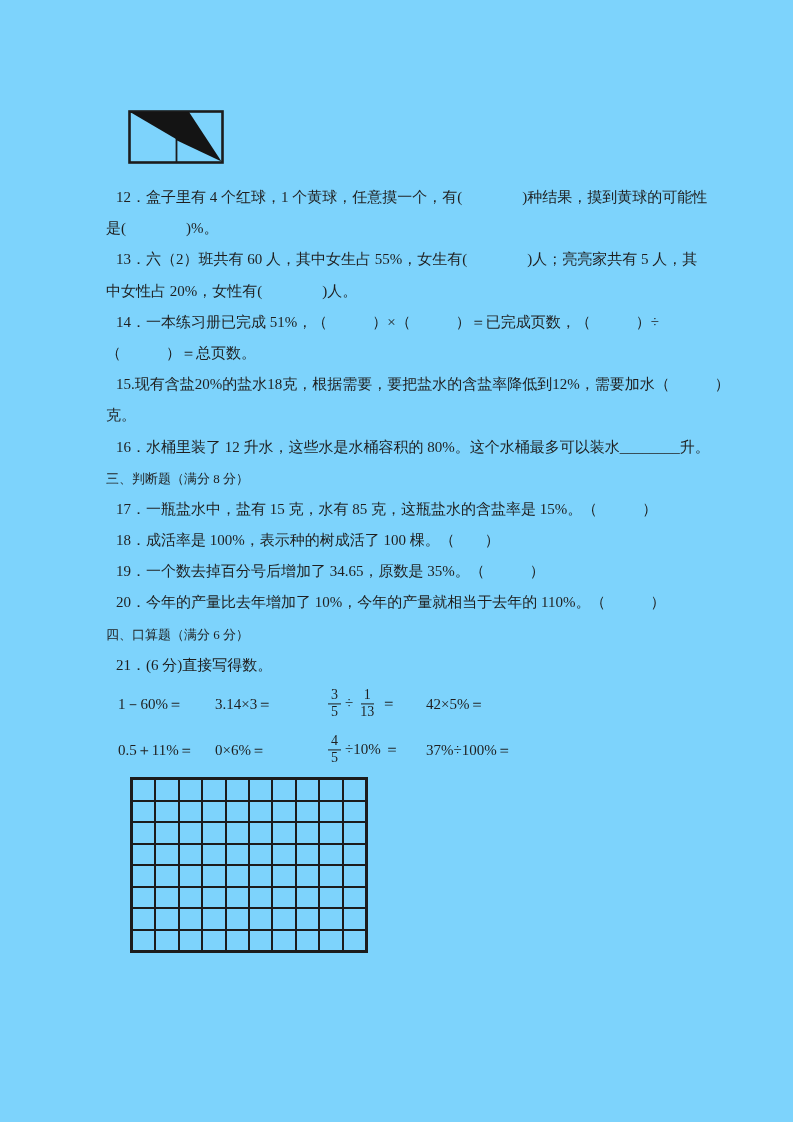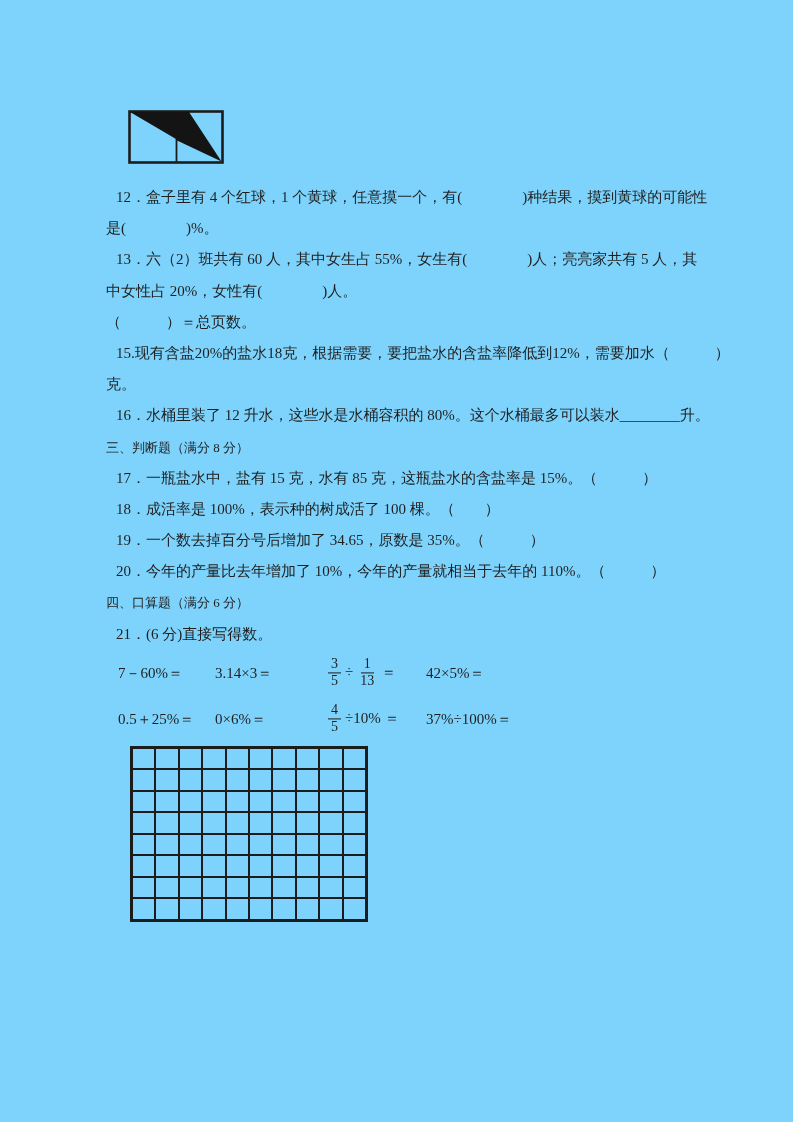--- a/index.html
+++ b/index.html
@@ -80,58 +80,59 @@
       <polygon points="2,2 48,2 48,29" fill="#141414"></polygon>
       <polygon points="48,2 61,2 93.5,51.5 48,30" fill="#141414"></polygon>
     </svg>
 
     <p class="line first">12．盒子里有 4 个红球，1 个黄球，任意摸一个，有(　　　　)种结果，摸到黄球的可能性</p>
     <p class="line">是(　　　　)%。</p>
 
     <p class="line first">13．六（2）班共有 60 人，其中女生占 55%，女生有(　　　　)人；亮亮家共有 5 人，其</p>
     <p class="line">中女性占 20%，女性有(　　　　)人。</p>
 
+    <p class="line first">14．一本练习册已完成 51%，（　　　）×（　　　）＝已完成页数，（　　　）÷</p>
     <p class="line">（　　　）＝总页数。</p>
 
     <p class="line first">15.现有含盐20%的盐水18克，根据需要，要把盐水的含盐率降低到12%，需要加水（　　　）</p>
     <p class="line">克。</p>
 
     <p class="line first">16．水桶里装了 12 升水，这些水是水桶容积的 80%。这个水桶最多可以装水________升。</p>
 
     <p class="line hd">三、判断题（满分 8 分）</p>
 
     <p class="line first">17．一瓶盐水中，盐有 15 克，水有 85 克，这瓶盐水的含盐率是 15%。（　　　）</p>
     <p class="line first">18．成活率是 100%，表示种的树成活了 100 棵。（　　）</p>
     <p class="line first">19．一个数去掉百分号后增加了 34.65，原数是 35%。（　　　）</p>
     <p class="line first">20．今年的产量比去年增加了 10%，今年的产量就相当于去年的 110%。（　　　）</p>
 
     <p class="line hd">四、口算题（满分 6 分）</p>
 
     <p class="line first">21．(6 分)直接写得数。</p>
 
     <div class="oral-row">
-      <span class="oral-item oc1">7－60%＝</span>
+      <span class="oral-item oc1">1－60%＝</span>
       <span class="oral-item oc2">3.14×3＝</span>
       <span class="oral-item oc3 fracline">
         <span class="frac">
           <span class="num">3</span>
           <span class="den">5</span>
         </span>
         <span>÷</span>
         <span class="frac">
           <span class="num">1</span>
           <span class="den">13</span>
         </span>
         <span>＝</span>
       </span>
       <span class="oral-item oc4">42×5%＝</span>
     </div>
 
     <div class="oral-row">
-      <span class="oral-item oc1">0.5＋25%＝</span>
+      <span class="oral-item oc1">0.5＋11%＝</span>
       <span class="oral-item oc2">0×6%＝</span>
       <span class="oral-item oc3 fracline">
         <span class="frac">
           <span class="num">4</span>
           <span class="den">5</span>
         </span>
         <span>÷10% ＝</span>
       </span>
       <span class="oral-item oc4">37%÷100%＝</span>
     </div>

